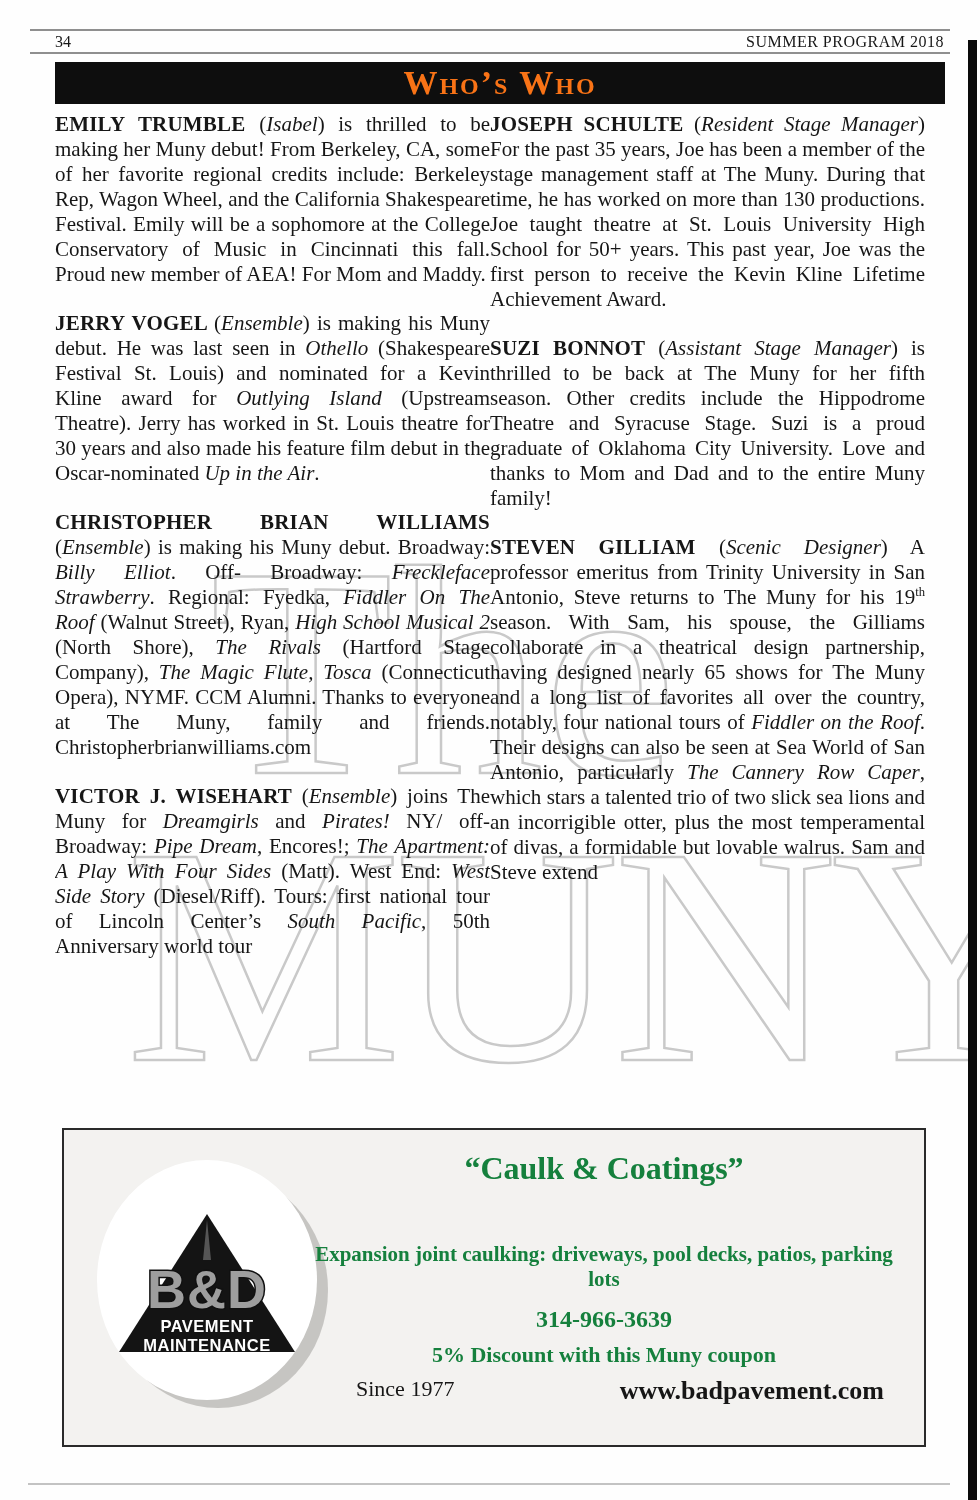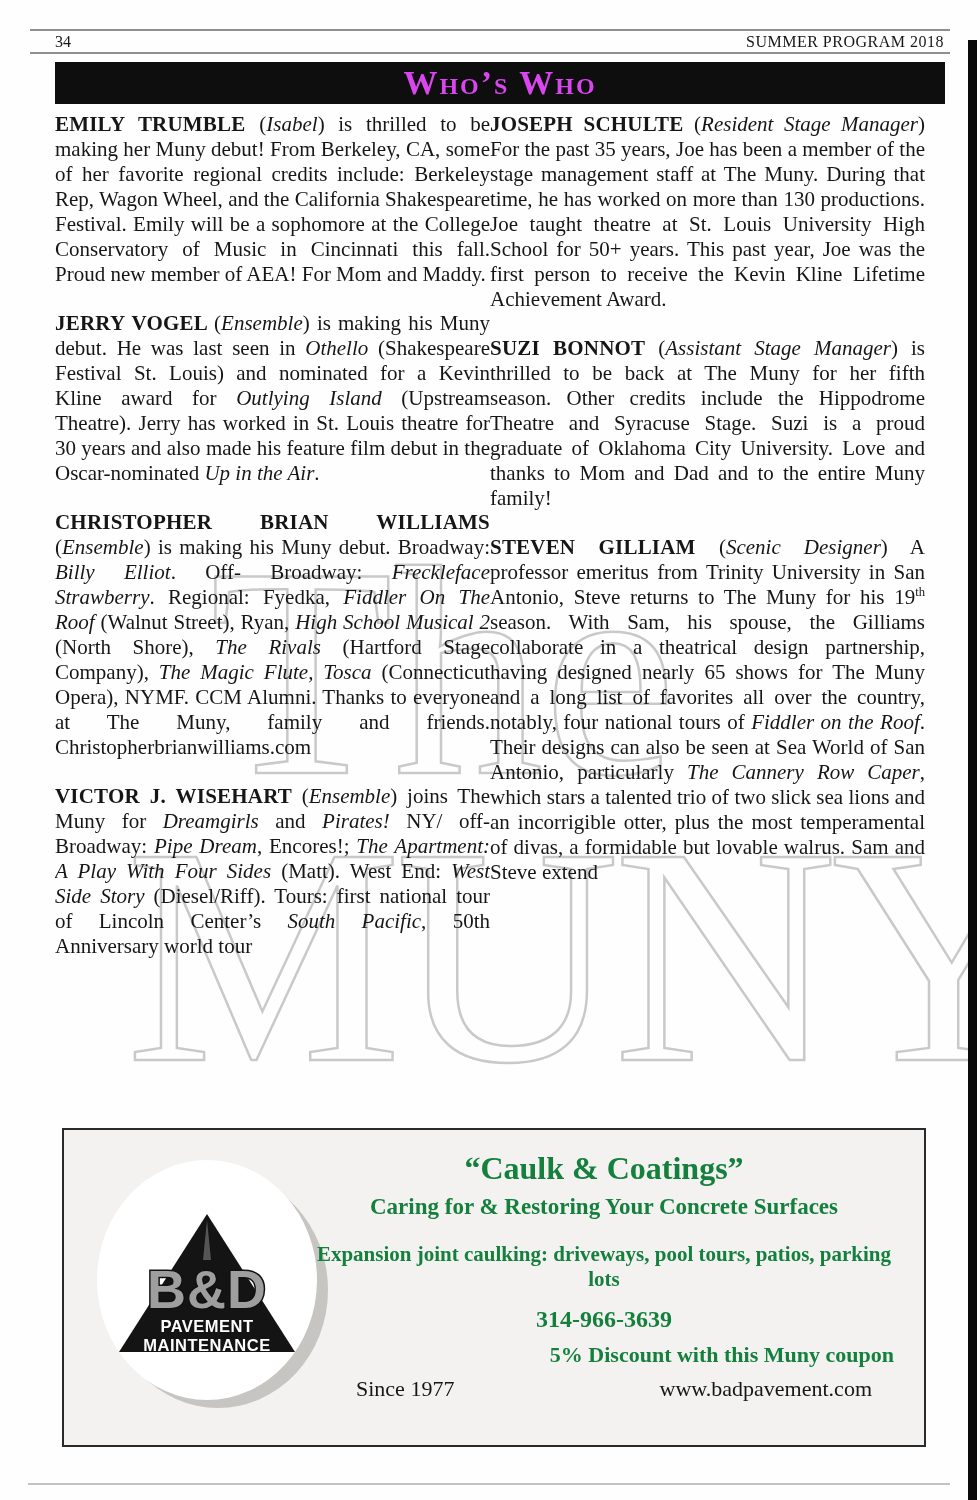--- a/index.html
+++ b/index.html
@@ -5,40 +5,40 @@
   html,body{margin:0;padding:0;}
   body{width:980px;height:1500px;background:#fefefe;position:relative;overflow:hidden;
        font-family:"Liberation Serif",serif;color:#161616;}
   .rule{position:absolute;background:#8f8f8f;height:2px;}
   #rule-top{left:30px;top:29px;width:920px;}
   #rule-mid{left:30px;top:52px;width:920px;}
   #page-num{position:absolute;left:55px;top:33px;font-size:16px;}
   #program-title{position:absolute;right:36px;top:33px;font-size:16px;letter-spacing:.5px;}
   #banner{position:absolute;left:55px;top:62px;width:890px;height:42px;background:#0e0e0e;
           display:flex;align-items:center;justify-content:center;}
-  #banner span{color:#d946ef;font-variant:small-caps;font-weight:700;font-size:34px;
+  #banner span{color:#f97316;font-variant:small-caps;font-weight:700;font-size:34px;
                letter-spacing:2px;line-height:40px;}
   #watermark{position:absolute;left:60px;top:468px;z-index:0;pointer-events:none;}
   #columns{position:absolute;left:55px;top:112px;width:890px;display:flex;z-index:1;}
   .col{width:435px;height:1010px;overflow:hidden;}
   p.bio{margin:0 0 24px 0;font-size:21px;line-height:25px;text-align:justify;}
   p.bio b{font-weight:700;letter-spacing:.2px;}
   p.bio i{font-style:italic;}
   p.bio sup{font-size:.6em;vertical-align:super;line-height:0;}
   #ad{position:absolute;left:62px;top:1128px;width:864px;height:319px;background:#f3f2f0;
       border:2px solid #2a2a2a;box-sizing:border-box;z-index:2;}
   .ad-text{position:absolute;left:250px;width:580px;text-align:center;color:#15803d;}
   #ad-headline{top:20px;font-size:32px;font-weight:700;}
   #ad-subhead{top:64px;font-size:23px;font-weight:700;}
   #ad-line1{top:112px;font-size:21px;font-weight:700;}
   #ad-line2{top:140px;font-size:21px;font-weight:700;}
   #ad-phone{top:176px;font-size:24px;font-weight:700;}
-  #ad-coupon{top:212px;font-size:22px;font-weight:700;text-align:right;}
+  #ad-coupon{top:212px;font-size:22px;font-weight:700;}
   #ad-since{position:absolute;left:292px;top:246px;font-size:22px;font-weight:400;}
-  #ad-site{position:absolute;right:52px;top:246px;font-size:22px;font-weight:400;}
+  #ad-site{position:absolute;right:40px;top:246px;font-size:26px;font-weight:700;}
   #bd-logo{position:absolute;left:30px;top:26px;}
   #scan-border-right{position:absolute;left:968px;top:40px;width:9px;height:1460px;background:#0a0a0a;}
   #rule-bottom{left:28px;top:1483px;width:922px;background:#c3c3c3;}
 </style>
 </head>
 <body>
 
 <div class="rule" id="rule-top"></div>
 <span id="page-num">34</span>
 <span id="program-title">SUMMER PROGRAM 2018</span>
@@ -71,22 +71,21 @@
   <svg id="bd-logo" width="236" height="258" viewBox="0 0 236 258">
     <ellipse cx="124" cy="134" rx="110" ry="118" fill="#a9a7a4" opacity="0.6"></ellipse>
     <ellipse cx="113" cy="124" rx="110" ry="120" fill="#ffffff"></ellipse>
     <polygon points="113,58 201,196 25,196" fill="#141414"></polygon>
     <polygon points="113,64 117,104 109,104" fill="#555555"></polygon>
     <text x="113" y="152" text-anchor="middle" font-family="Liberation Sans, sans-serif" font-size="54" font-weight="bold" letter-spacing="1" fill="#9e9e9e" stroke="#111111" stroke-width="3" paint-order="stroke">B&amp;D</text>
     <text x="113" y="176" text-anchor="middle" font-family="Liberation Sans, sans-serif" font-size="16.5" font-weight="bold" fill="#ffffff" letter-spacing="0.5">PAVEMENT</text>
     <text x="113" y="195" text-anchor="middle" font-family="Liberation Sans, sans-serif" font-size="16.5" font-weight="bold" fill="#ffffff" letter-spacing="0.5">MAINTENANCE</text>
   </svg>
   <div class="ad-text" id="ad-headline">“Caulk &amp; Coatings”</div>
-  <div class="ad-text" id="ad-subhead">Caring for &amp; Restoring Your Concrete Surfaces</div>
-  <div class="ad-text" id="ad-line1">Expansion joint caulking: driveways, pool tours, patios, parking lots</div>
+  <div class="ad-text" id="ad-line1">Expansion joint caulking: driveways, pool decks, patios, parking lots</div>
   <div class="ad-text" id="ad-phone">314-966-3639</div>
   <div class="ad-text" id="ad-coupon">5% Discount with this Muny coupon</div>
   <div id="ad-since">Since 1977</div>
   <div id="ad-site">www.badpavement.com</div>
 </div>
 
 <div id="scan-border-right"></div>
 <div class="rule" id="rule-bottom"></div>
 
 </body></html>

